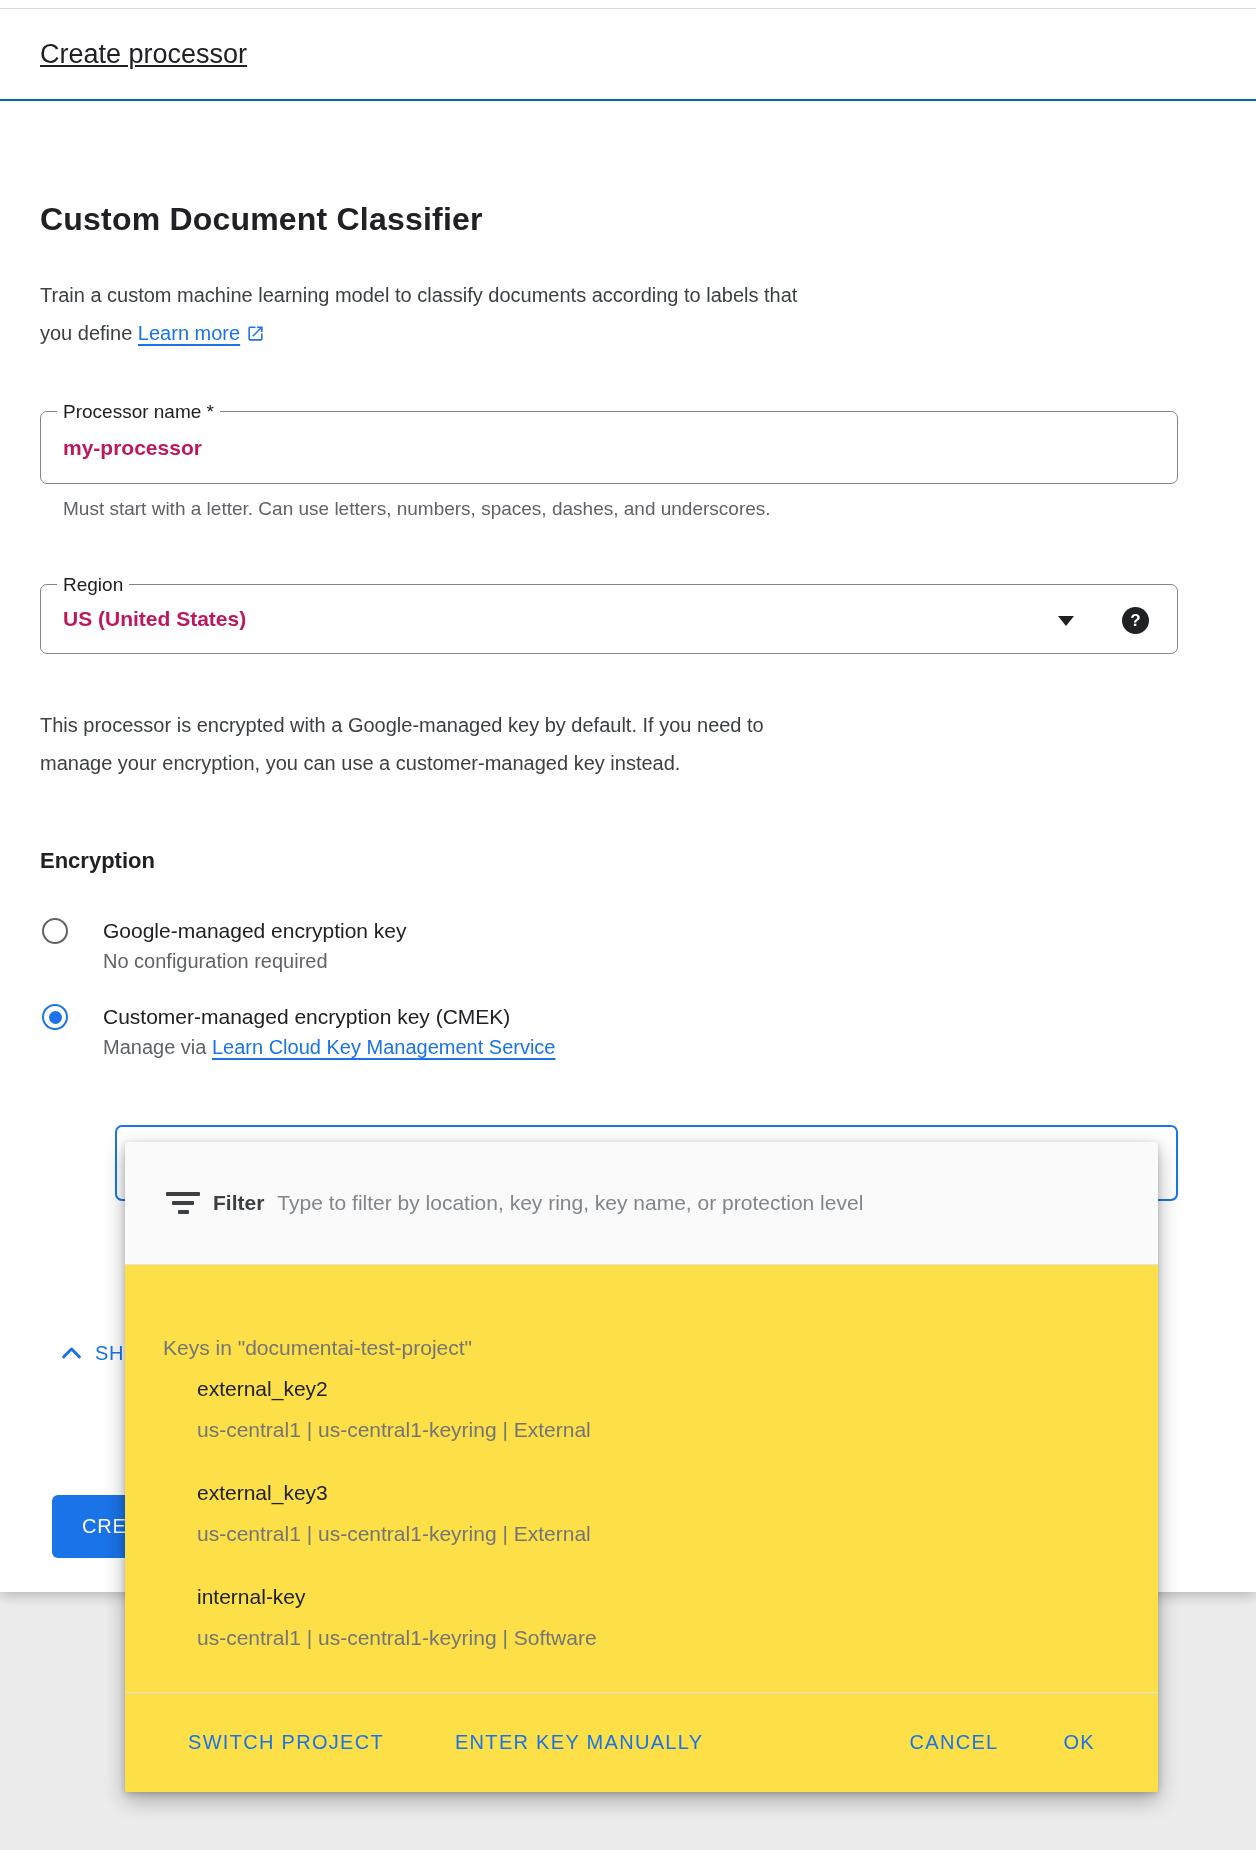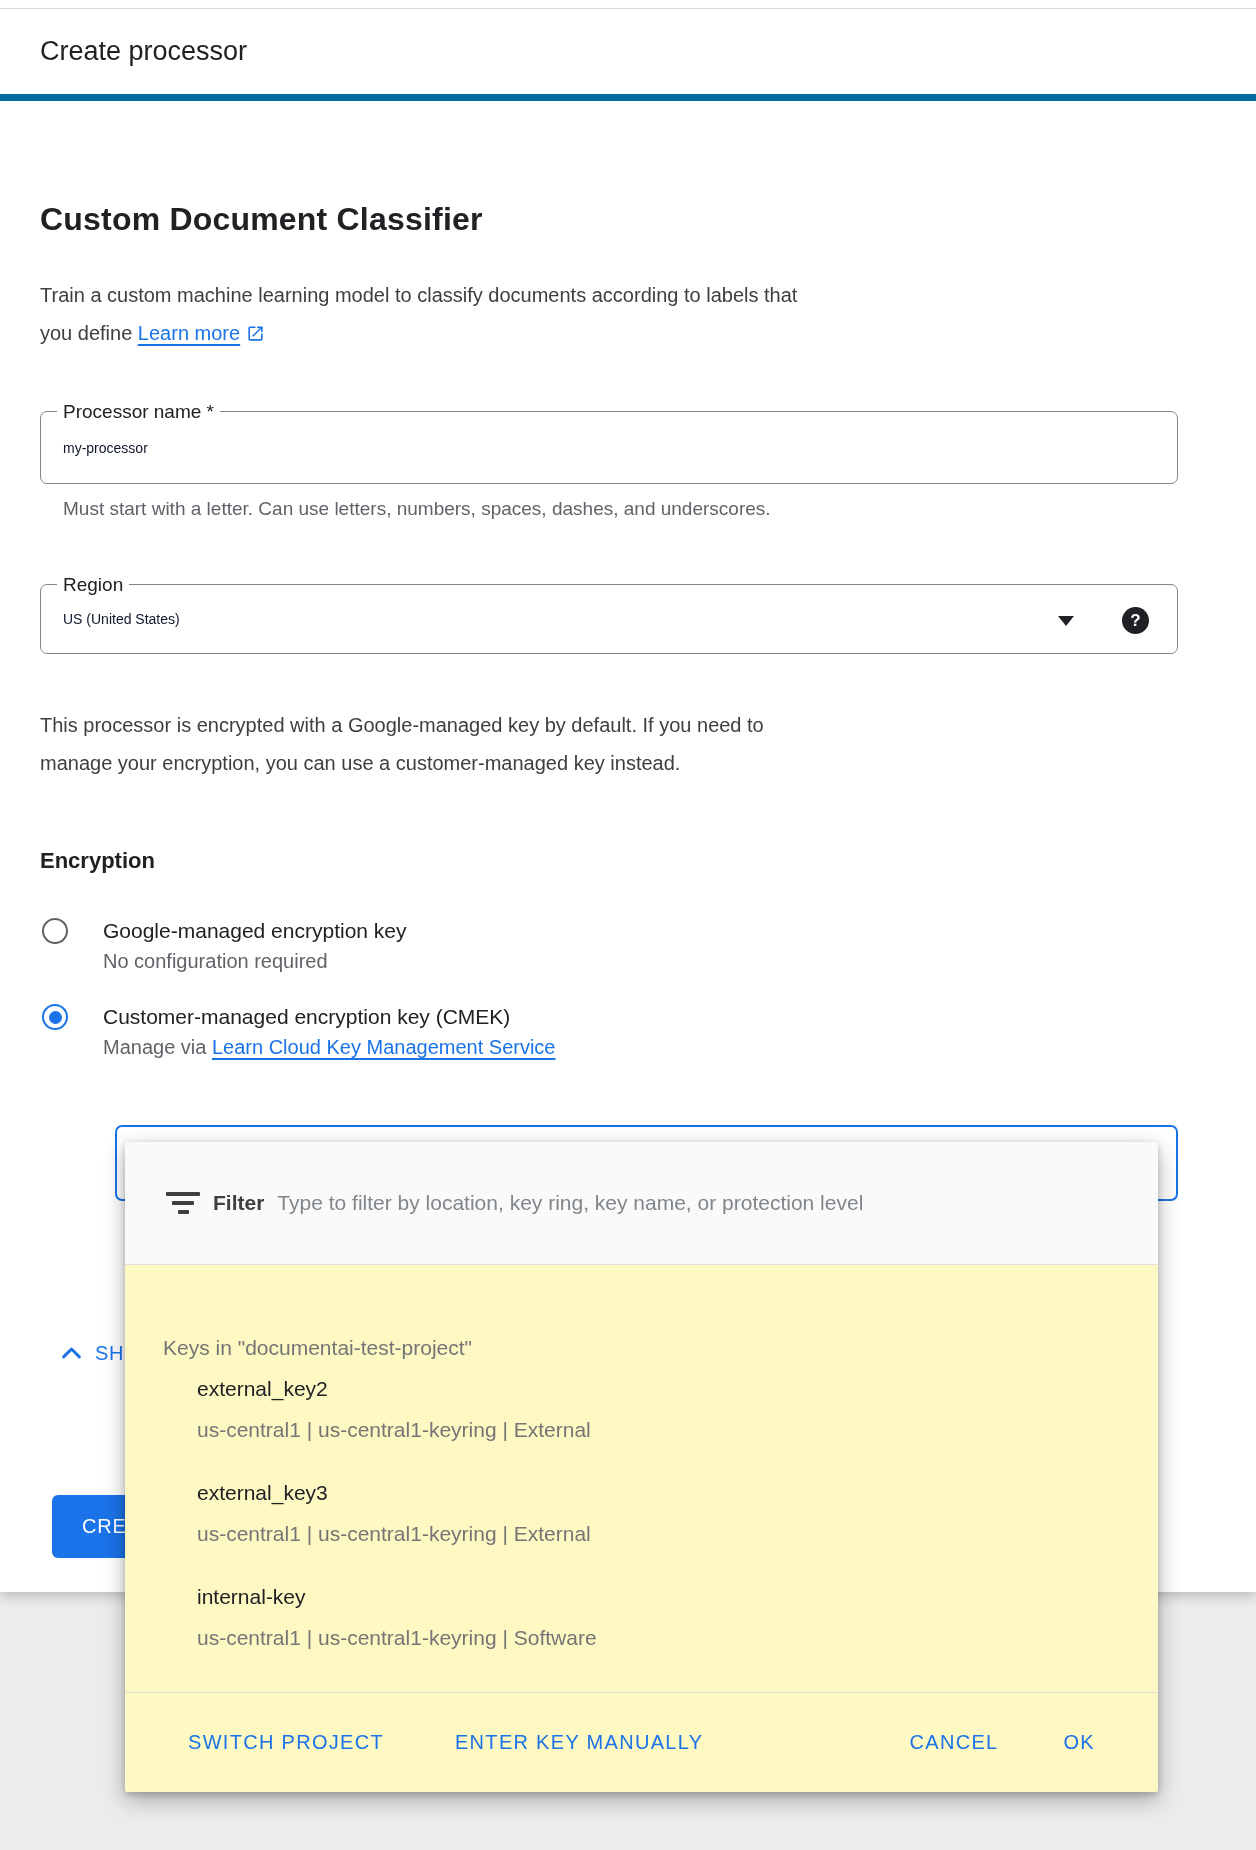--- a/index.html
+++ b/index.html
@@ -13,42 +13,42 @@
   }
   .dialog {
     position:absolute; left:0; top:0; width:1256px; height:1592px;
     background:#ffffff;
     box-shadow:0 4px 12px rgba(0,0,0,.22);
   }
   .top-hairline { position:absolute; left:0; top:8px; width:100%; height:1px; background:#d8d8d8; }
   .app-header {
     position:absolute; left:0; top:9px; width:100%; height:92px;
     display:flex; align-items:center; padding-left:40px;
-    border-bottom:7px solid #0369a1; background:#fff;
+    border-bottom:2px solid #0369a1; background:#fff;text-decoration:underline;
   }
   .app-header h1 { font-size:27px; font-weight:400; color:#202124; }
 
   .content { position:absolute; left:0; top:101px; width:100%; padding:0 78px 0 40px; }
 
   .page-title { margin-top:100px; font-size:32px; font-weight:700; letter-spacing:.2px; color:#202124; }
 
   .intro { margin-top:38px; font-size:20px; line-height:38px; color:#3c4043; }
   a.link { color:#1a73e8; text-decoration:underline; text-underline-offset:4px; cursor:pointer; }
   .ext-icon { display:inline-block; vertical-align:-3px; margin-left:6px; }
 
   .field {
     position:relative; margin-top:56px; width:1138px; height:73px;
     border:1px solid #80868b; border-radius:7px; background:#fff;
     display:flex; align-items:center;
   }
   .field .legend {
     position:absolute; top:-11px; left:16px; background:#fff; padding:0 6px;
     font-size:19px; font-weight:500; color:#202124; line-height:21px;
   }
-  .field .value { padding-left:22px; font-size:14px; color:#0f172a; }
+  .field .value { padding-left:22px; font-size:21px; color:#be185d;font-weight:bold; }
   .helper { margin:14px 0 0 23px; font-size:19px; color:#5f6368; }
 
   .field.region { margin-top:64px; height:70px; }
   .caret {
     position:absolute; right:103px; top:31px; width:0; height:0;
     border-left:8px solid transparent; border-right:8px solid transparent;
     border-top:10px solid #202124;
   }
   .help-icon {
     position:absolute; right:28px; top:22px; width:27px; height:27px; border-radius:50%;
@@ -88,21 +88,21 @@
 
   .create-button {
     position:absolute; left:52px; top:1495px; height:63px; padding:0 30px;
     background:#1a73e8; border:none; border-radius:6px;
     color:#fff; font-size:20px; font-weight:500; letter-spacing:.8px;
     font-family:inherit; white-space:nowrap; cursor:pointer;
   }
 
   .key-picker {
     position:absolute; left:125px; top:1142px; width:1033px; height:650px;
-    background:#fef9c3; border-radius:2px; z-index:10;
+    background:#fde047; border-radius:2px; z-index:10;
     box-shadow:0 8px 22px rgba(0,0,0,.30), 0 2px 6px rgba(0,0,0,.18);
     display:flex; flex-direction:column;
   }
   .filter-bar {
     height:123px; flex:0 0 auto; background:#fafafa;
     border-bottom:1px solid #e0e0e0; border-radius:2px 2px 0 0;
     display:flex; align-items:center; padding-left:41px;
   }
   .filter-icon { width:34px; flex:0 0 auto; }
   .filter-icon i { display:block; height:4px; background:#3c4043; border-radius:1px; margin:0 auto 5px; }

